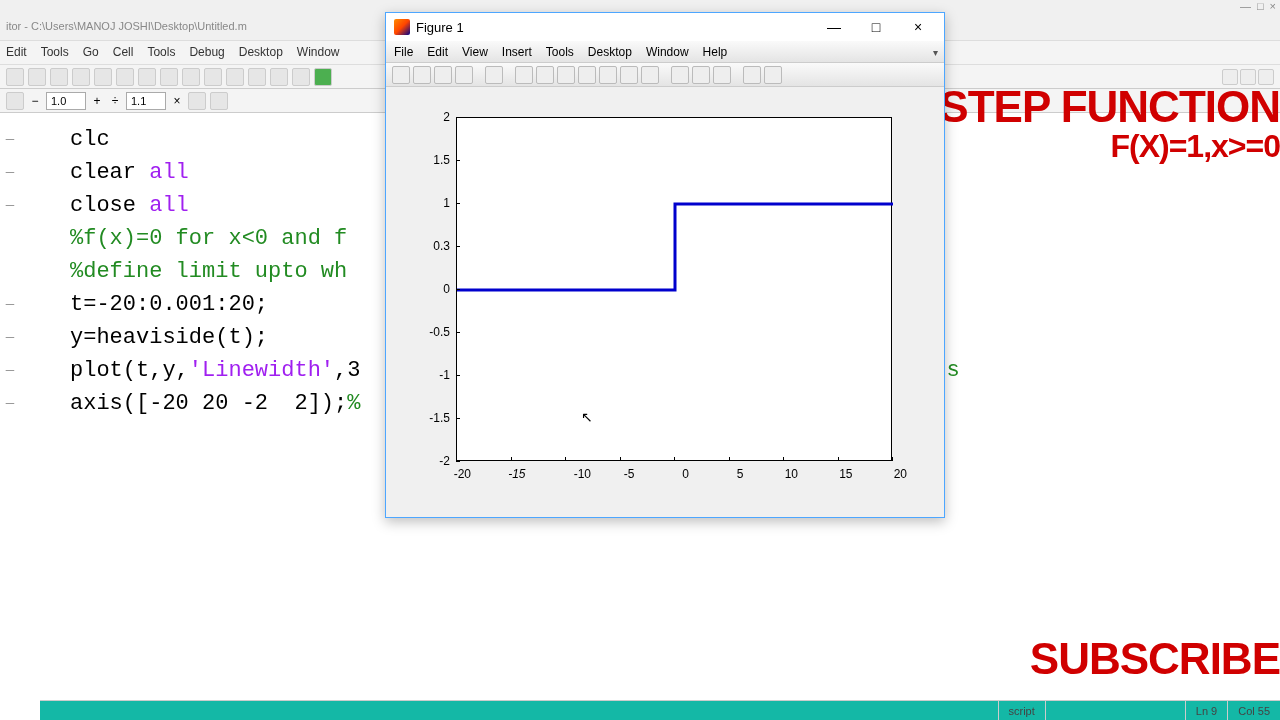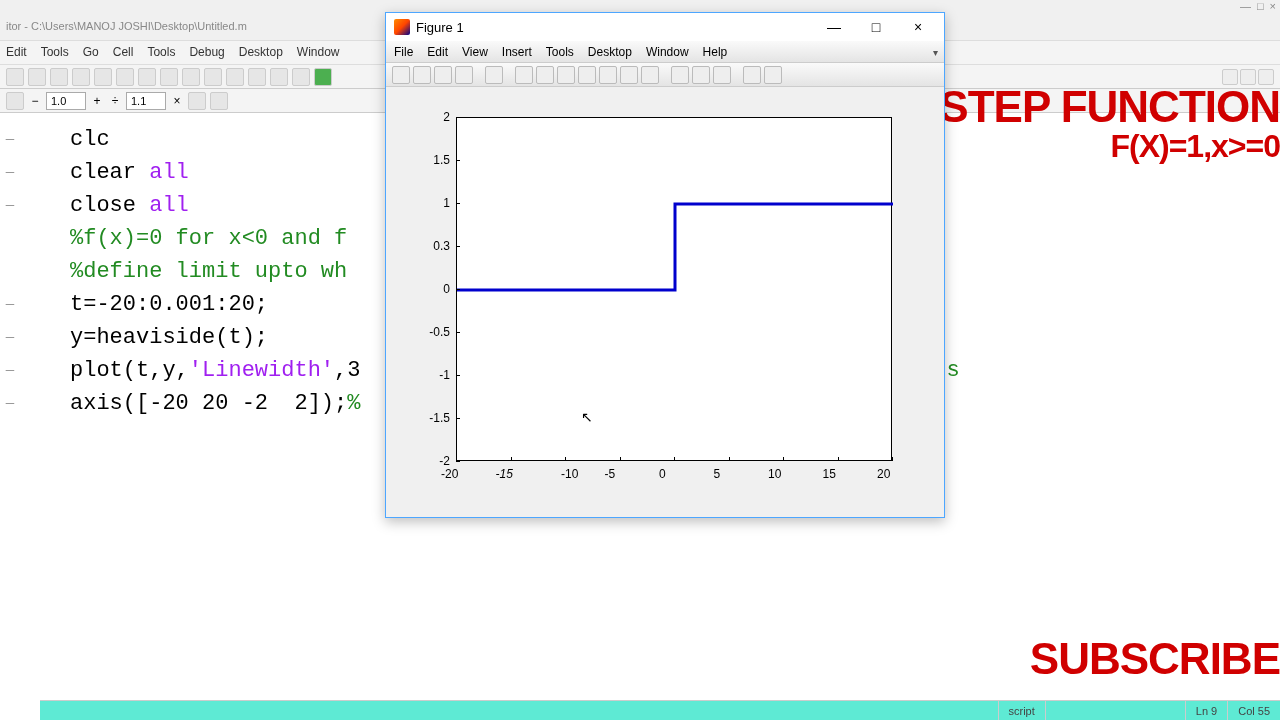--- a/index.html
+++ b/index.html
@@ -11,38 +11,38 @@
   .toolbar .tbtn { width: 18px; height: 18px; background: #e6e6e6; border: 1px solid #ccc; border-radius: 2px; }
   .toolbar2 { background: #f4f4f4; padding: 3px 6px; display: flex; gap: 4px; height: 24px; border-bottom: 1px solid #ccc; align-items: center; }
   .toolbar2 .tbtn { width: 18px; height: 18px; background: #e6e6e6; border: 1px solid #ccc; border-radius: 2px; }
   .toolbar2 .numbox { width: 40px; height: 18px; border: 1px solid #aaa; background: #fff; font-size: 11px; padding: 1px 4px; }
   .editor { position: relative; background: #fff; height: 600px; padding: 10px 0 0 10px; font-family: "Courier New", monospace; font-size: 22px; line-height: 33px; }
   .editor .gutter { position: absolute; left: 0; top: 10px; width: 20px; color: #999; text-align: center; }
   .editor .gutter div { height: 33px; font-size: 14px; }
   .editor .code { margin-left: 60px; white-space: pre; }
   .str { color: #a020f0; }
   .cmt { color: #228b22; }
-  .statusbar { position: absolute; bottom: 0; left: 0; right: 0; background: #5eead4; border-top: 1px solid #ccc; font-size: 11px; color: #444; display: flex; height: 20px; align-items: center; margin-left: 40px; }
+  .statusbar { position: absolute; bottom: 0; left: 0; right: 0; background: #14b8a6; border-top: 1px solid #ccc; font-size: 11px; color: #444; display: flex; height: 20px; align-items: center; margin-left: 40px; }
   .statusbar .cell { border-left: 1px solid #ccc; padding: 0 10px; height: 100%; display: flex; align-items: center; }
   .statusbar .spacer { flex: 1; }
   
   .figwin { position: absolute; left: 368px; top: 12px; width: 560px; height: 506px; background: #f0f0f0; border: 1px solid #4da6ff; box-shadow: 0 4px 12px rgba(0,0,0,.25); margin-left: 17px; }
   .figwin .figtitle { background: #fff; padding: 5px 8px; display: flex; align-items: center; gap: 6px; font-size: 13px; height: 28px; }
   .figwin .figtitle .logo { width: 16px; height: 16px; background: linear-gradient(135deg,#ff8c00,#ff4500,#00008b); border-radius: 2px; }
   .figwin .figtitle .spacer { flex: 1; }
   .figwin .figtitle .winbtn { width: 36px; height: 24px; text-align: center; font-size: 14px; line-height: 24px; cursor: default; }
   .figwin .figmenubar { background: linear-gradient(#fafafa,#e4e4e4); padding: 4px 8px; font-size: 12px; display: flex; gap: 14px; height: 22px; align-items: center; border-bottom: 1px solid #ccc; position: relative; }
   .figwin .figmenubar .dropind { position: absolute; right: 6px; top: 6px; font-size: 10px; color: #555; }
   .figwin .figtoolbar { background: linear-gradient(#fafafa,#e4e4e4); padding: 3px 6px; display: flex; gap: 3px; height: 24px; align-items: center; border-bottom: 1px solid #ccc; }
   .figwin .figtoolbar .fbtn { width: 18px; height: 18px; background: #eee; border: 1px solid #bbb; border-radius: 2px; }
   .figwin .figtoolbar .sep { width: 6px; }
   .figwin .plotarea { position: relative; background: #f0f0f0; height: 430px; }
   .axes { position: absolute; left: 70px; top: 30px; width: 436px; height: 344px; background: #fff; border: 1px solid #000; }
   .ytick { position: absolute; font-size: 12px; color: #000; text-align: right; width: 30px; left: 34px; transform: translateY(-50%); }
-  .xtick { position: absolute; font-size: 12px; color: #000; text-align: left; width: 30px; top: 380px; transform: translateX(-50%); }
+  .xtick { position: absolute; font-size: 12px; color: #000; text-align: right; width: 30px; top: 380px; transform: translateX(-50%); }
   .tickmark-y { position: absolute; width: 4px; height: 1px; background: #000; left: 70px; }
   .tickmark-x { position: absolute; width: 1px; height: 4px; background: #000; top: 370px; }
   .stepline { stroke: #0000cd; stroke-width: 3; fill: none; }
   .overlay-text { position: absolute; color: #d00000; font-weight: 900; font-family: Arial, sans-serif; font-stretch: condensed; letter-spacing: -1px; }
   .overlay-title { right: 0; top: 82px; font-size: 44px; }
   .overlay-eq { right: 0; top: 128px; font-size: 32px; }
   .overlay-sub { right: 0; bottom: 36px; font-size: 44px; }
   .partial-text { position: absolute; left: 920px; top: 358px; font-family: "Courier New", monospace; font-size: 22px; color: #228b22; }
   .cursor-arrow { position: absolute; left: 562px; top: 418px; font-size: 14px; color: #000; pointer-events: none; }
   .app-winbtns { position: absolute; right: 4px; top: 0; font-size: 11px; color: #888; display: flex; gap: 6px; }

